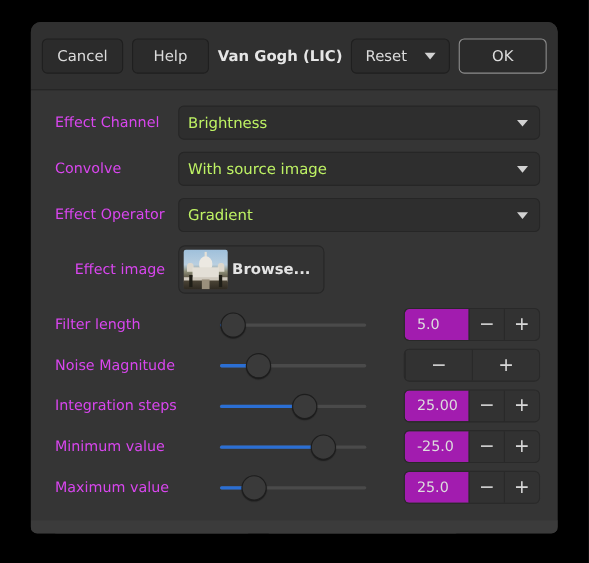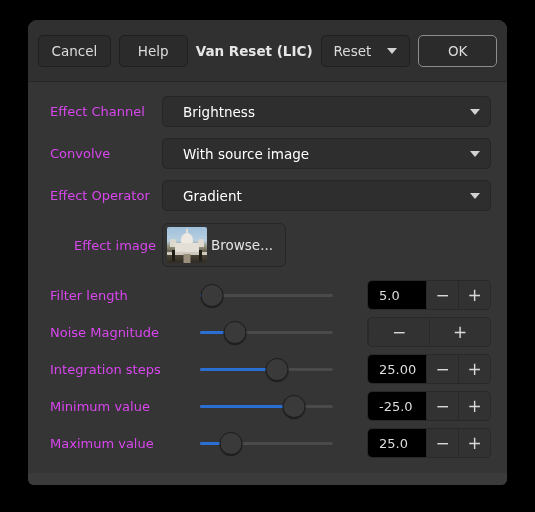--- a/index.html
+++ b/index.html
@@ -98,40 +98,41 @@
 
   
   .combo {
     flex: 1;
     height: 31px;
     background: #2e2e2e;
     border: 1px solid #262626;
     border-radius: 5px;
     display: flex;
     align-items: center;
-    padding: 0 10px 0 20px;
-    box-sizing: border-box;
-    color: #ffffff;
+    padding: 0 10px 0 8px;
+    box-sizing: border-box;
+    color: #bef264;
     font-size: 13.5px;
   }
   .combo .val { flex: 1; white-space: nowrap; overflow: hidden; }
 
   
   #effect-image-row { height: 46px; margin-bottom: 12px; }
-  #effect-image-row .row-label { padding-left: 28px; text-align: center; }
+  #effect-image-row .row-label { padding-left: 28px; }
   #browse-btn {
     height: 44px;
     background: #333333;
     border: 1px solid #272727;
     border-radius: 6px;
     display: flex;
     align-items: center;
     padding: 0 12px 0 4px;
     gap: 4px;
     box-sizing: border-box;
+    font-weight: bold;
   }
   #thumb {
     width: 40px; height: 36px;
     border-radius: 2px;
     position: relative;
     overflow: hidden;
     background: linear-gradient(#9fc0db 0%, #b9cfe0 38%, #8e8f79 55%, #5a5343 72%, #3a332a 100%);
   }
   
   #thumb .dome {
@@ -230,21 +231,21 @@
     width: 124px;
     flex: none;
     background: #323232;
     border: 1px solid #292929;
     border-radius: 5px;
     overflow: hidden;
     box-sizing: border-box;
   }
   .spin .entry {
     width: 58px;
-    background: #000000;
+    background: #a21caf;
     color: #dddddd;
     font-size: 13px;
     display: flex;
     align-items: center;
     padding-left: 11px;
     box-sizing: border-box;
     border-radius: 4px 0 0 4px;
   }
   .spin .sbtn {
     flex: 1;
@@ -289,21 +290,21 @@
 
 <div id="dialog">
 
   <div id="header">
     <div class="hbtn" id="cancel-btn">
       <span>Cancel</span>
     </div>
     <div class="hbtn" id="help-btn">
       <span>Help</span>
     </div>
-    <div id="dialog-title">Van Reset (LIC)</div>
+    <div id="dialog-title">Van Gogh (LIC)</div>
     <div class="hbtn" id="reset-btn">
       <span>Reset</span>
       <span class="caret"></span>
     </div>
     <div class="hbtn" id="ok-btn">
       <span>OK</span>
     </div>
   </div>
 
   <div id="body">

